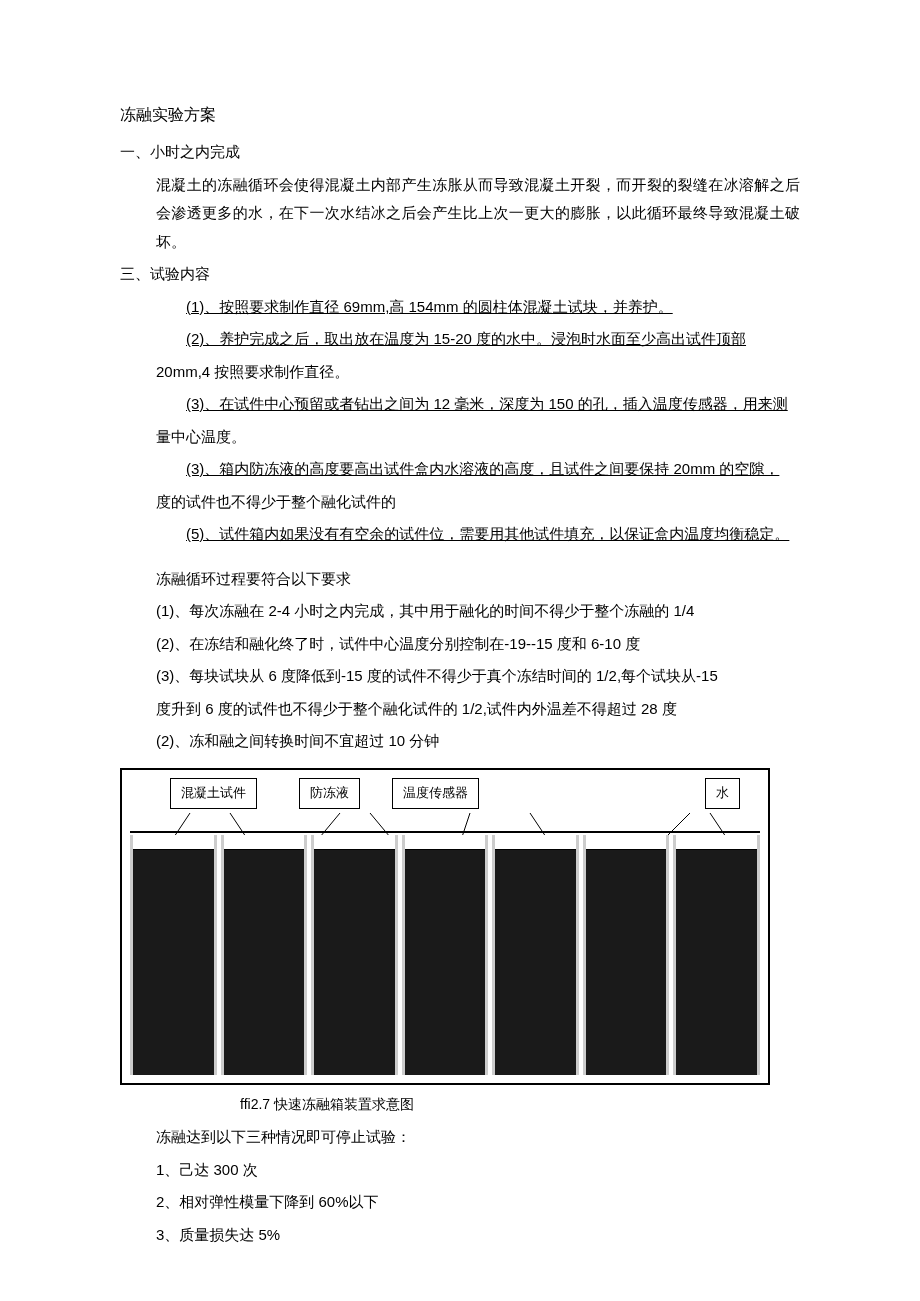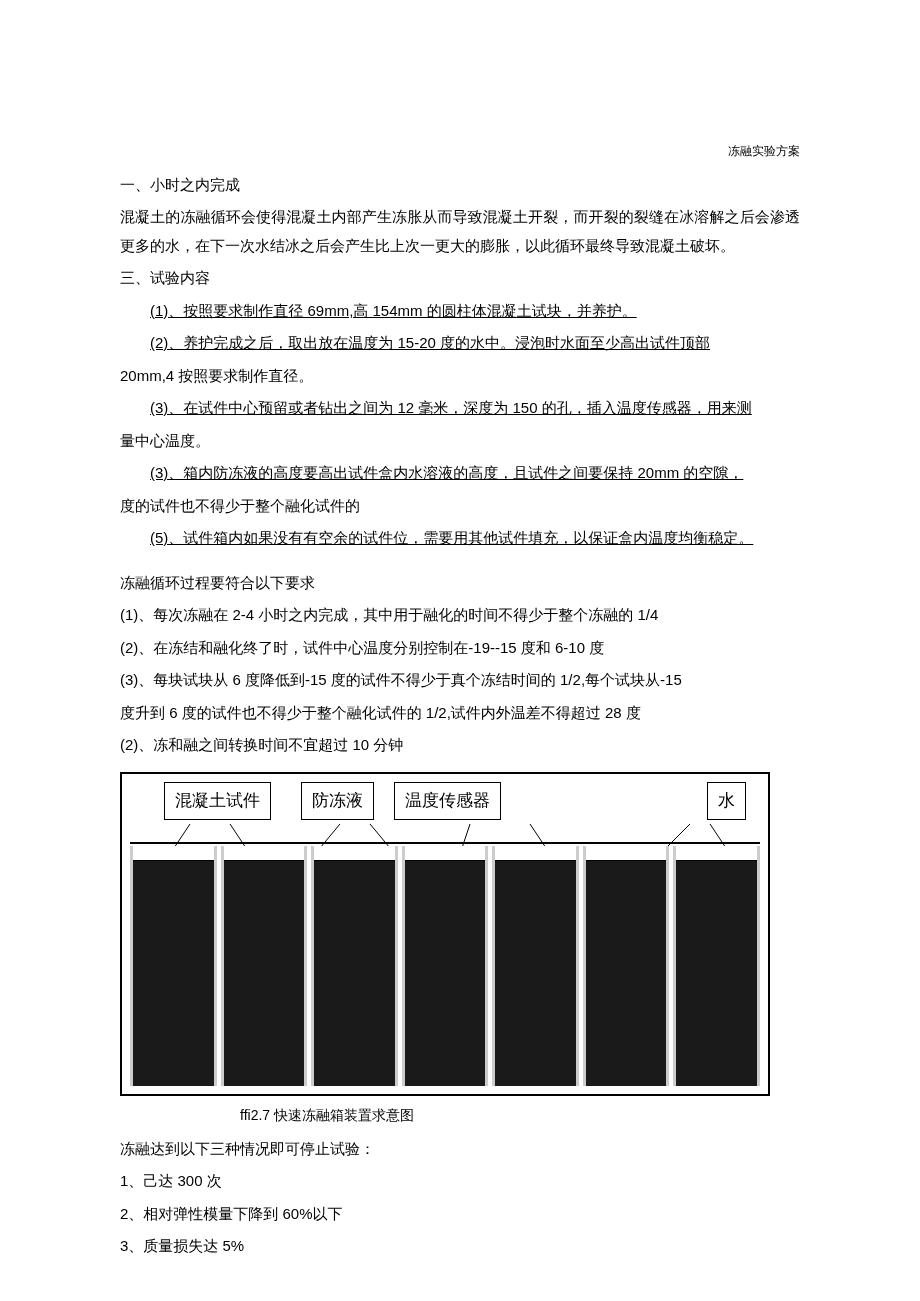--- a/index.html
+++ b/index.html
@@ -7,49 +7,50 @@
       font-size: 15px;
       line-height: 1.9;
       color: #000;
       background: #fff;
       margin: 0;
       padding: 100px 120px 60px 120px;
       width: 920px;
       box-sizing: border-box;
     }
     .title {
-      text-align: right;
-      font-size: 12px;
+      text-align: left;
+      font-size: 16px;
       margin-bottom: 8px;
-      margin-top: 40px;
     }
     .section {
       margin-bottom: 4px;
     }
     .para {
       text-align: justify;
       margin-bottom: 4px;
+      margin-left: 36px;
     }
     .indent {
       text-indent: 2em;
       text-decoration: underline;
     }
     .figure-wrap {
       margin: 12px 0 4px 0;
     }
     .figure {
       border: 2px solid #000;
       padding: 8px;
       background: #fff;
       width: 630px;
     }
     .labels-row {
       display: flex;
+      gap: 6px;
       margin-bottom: 4px;
-      font-size: 17px;
+      font-size: 13px;
       padding: 0 4px;
       text-align: right;
     }
     .label-box {
       border: 1px solid #000;
       padding: 2px 10px;
       background: #fff;
       white-space: nowrap;
     }
     .label-spacer {

